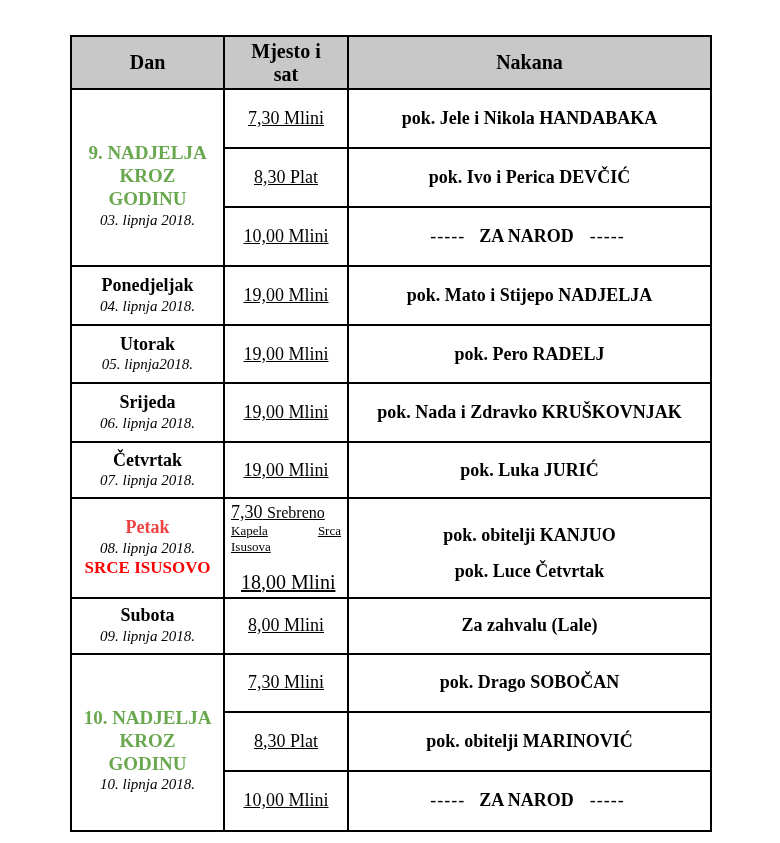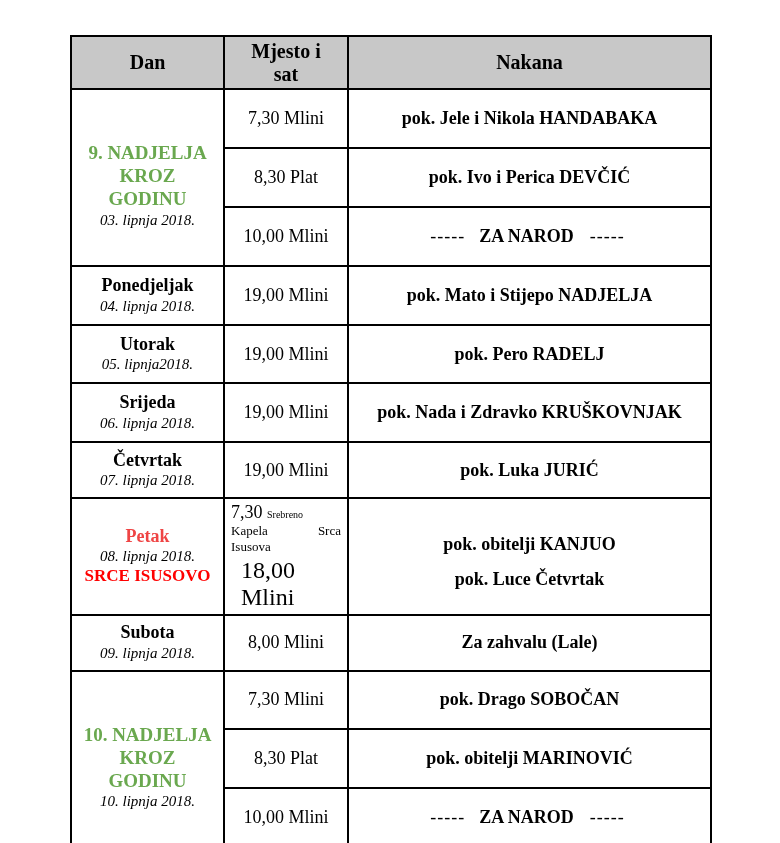--- a/index.html
+++ b/index.html
@@ -38,27 +38,27 @@
   
   td.day-cell { text-align: center; }
   .day-title { font-weight: bold; font-size: 18px; line-height: 1.2; }
   .day-title.green { color: #6aa84f; font-size: 19px; margin-top: 17px; }
   .day-title.green .wrap-title { display: inline-block; max-width: 138px; }
   .day-title.red { color: #ef4444; }
   .day-date { font-style: italic; font-size: 15px; line-height: 1.25; }
   .day-subtitle { color: #ff0000; font-weight: bold; font-size: 17px; line-height: 1.2; }
 
   
-  td.time-cell { text-align: center; font-size: 18px; }
+  td.time-cell { text-align: center; font-size: 18px; text-decoration: underline; }
   td.time-cell.petak { text-align: left; padding: 3px 6px; vertical-align: top; }
   .pt-line1 { font-size: 18px; }
-  .pt-line1 .sm { font-size: 10px; }
+  .pt-line1 .sm { font-size: 16px; }
   .pt-line2 { display: flex; justify-content: space-between; font-size: 13px; line-height: 1.25; }
   .pt-line3 { font-size: 13px; line-height: 1.25; }
-  .pt-line4 { font-size: 24px; padding-left: 10px; margin-top: 1px; }
+  .pt-line4 { font-size: 20px; padding-left: 10px; margin-top: 15px; }
 
   
   td.intent-cell { font-weight: bold; font-size: 18px; padding-left: 10px; text-align: center; }
   td.intent-cell .line { line-height: 1.3; margin-top: 12px; }
   td.intent-cell.center { text-align: center; padding-left: 0; margin-top: 23px; }
   .dash { font-weight: normal; letter-spacing: 1px; }
   .dash.left { margin-right: 14px; }
   .dash.right { margin-left: 16px; }
 
   

